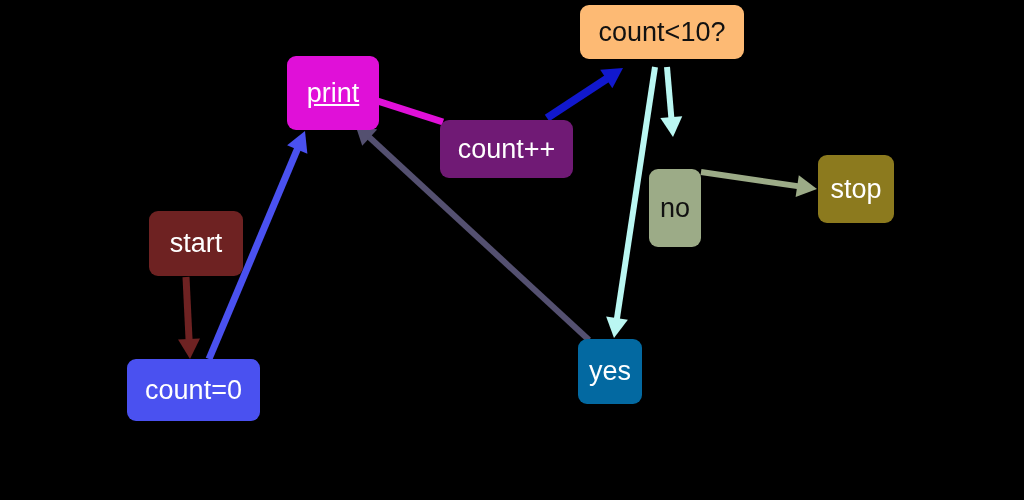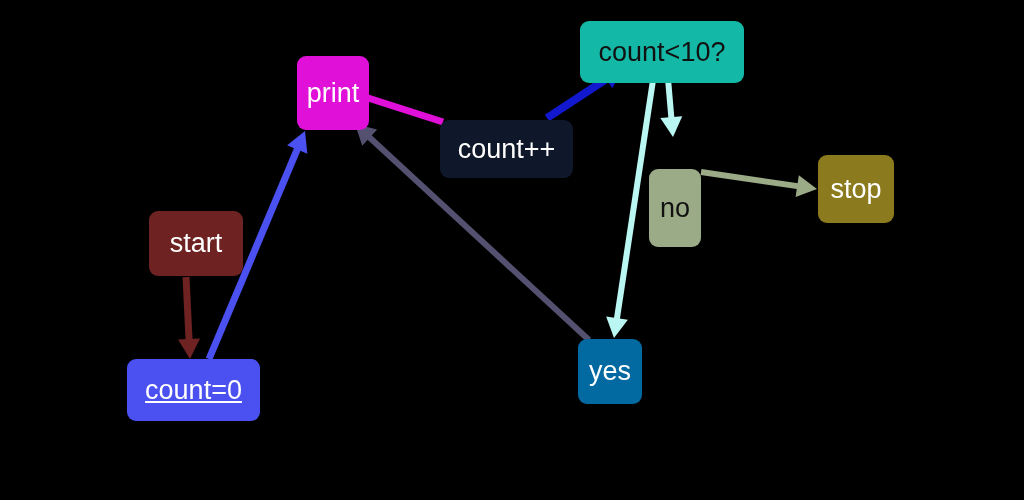--- a/index.html
+++ b/index.html
@@ -62,30 +62,30 @@
       <polygon points="614,338 606.1155537654408,316.57955398283343 627.8680148716146,319.870516733214" fill="#BAF7F2"></polygon>
       <line x1="701" y1="172" x2="806.1162563948067" y2="187.40496860958373" stroke="#9CAB87" stroke-width="6" stroke-linecap="butt"></line>
       <polygon points="817,189 795.6163438728686,196.98368653170922 798.8064066537011,175.21619932132256" fill="#9CAB87"></polygon>
       <line x1="589" y1="340" x2="363.0828378909024" y2="131.46108113006375" stroke="#545070" stroke-width="6" stroke-linecap="butt"></line>
       <polygon points="355,124 377.1571500226135,129.48276416375896 362.234987762486,145.6484399455637" fill="#545070"></polygon>
     </svg>
 
   <div class="node" style="left: 149px; top: 211px; width: 94px; height: 65px; background: rgb(110, 34, 34); color: rgb(255, 255, 255);">
     <span class="node-label">start</span>
   </div>
-  <div class="node" style="left: 127px; top: 359px; width: 133px; height: 62px; background: rgb(74, 81, 240); color: rgb(255, 255, 255); text-decoration: underline;">
+  <div class="node" style="left: 127px; top: 359px; width: 133px; height: 62px; background: rgb(74, 81, 240); color: rgb(255, 255, 255);">
     <span class="node-label">count=0</span>
   </div>
-  <div class="node" style="left: 297px; top: 56px; width: 72px; height: 74px; background: rgb(224, 16, 216); color: rgb(255, 255, 255);">
+  <div class="node" style="left: 287px; top: 56px; width: 92px; height: 74px; background: rgb(224, 16, 216); color: rgb(255, 255, 255); text-decoration: underline;">
     <span class="node-label">print</span>
   </div>
-  <div class="node" style="left: 440px; top: 120px; width: 133px; height: 58px; background: #0f172a; color: rgb(255, 255, 255);">
+  <div class="node" style="left: 440px; top: 120px; width: 133px; height: 58px; background: #701a75; color: rgb(255, 255, 255);">
     <span class="node-label">count++</span>
   </div>
-  <div class="node" style="left: 580px; top: 5px; width: 164px; height: 62px; background: #14b8a6; color: rgb(17, 17, 17); margin-top: 16px;">
+  <div class="node" style="left: 580px; top: 5px; width: 164px; height: 54px; background: #fdba74; color: rgb(17, 17, 17);">
     <span class="node-label">count&lt;10?</span>
   </div>
   <div class="node" style="left: 649px; top: 137px; width: 52px; height: 78px; background: rgb(156, 171, 135); color: rgb(17, 17, 17); margin-top: 32px;">
     <span class="node-label">no</span>
   </div>
   <div class="node" style="left: 818px; top: 155px; width: 76px; height: 68px; background: rgb(140, 122, 30); color: rgb(255, 255, 255);">
     <span class="node-label">stop</span>
   </div>
   <div class="node" style="left: 578px; top: 339px; width: 64px; height: 65px; background: #0369a1; color: rgb(255, 255, 255);">
     <span class="node-label">yes</span>

